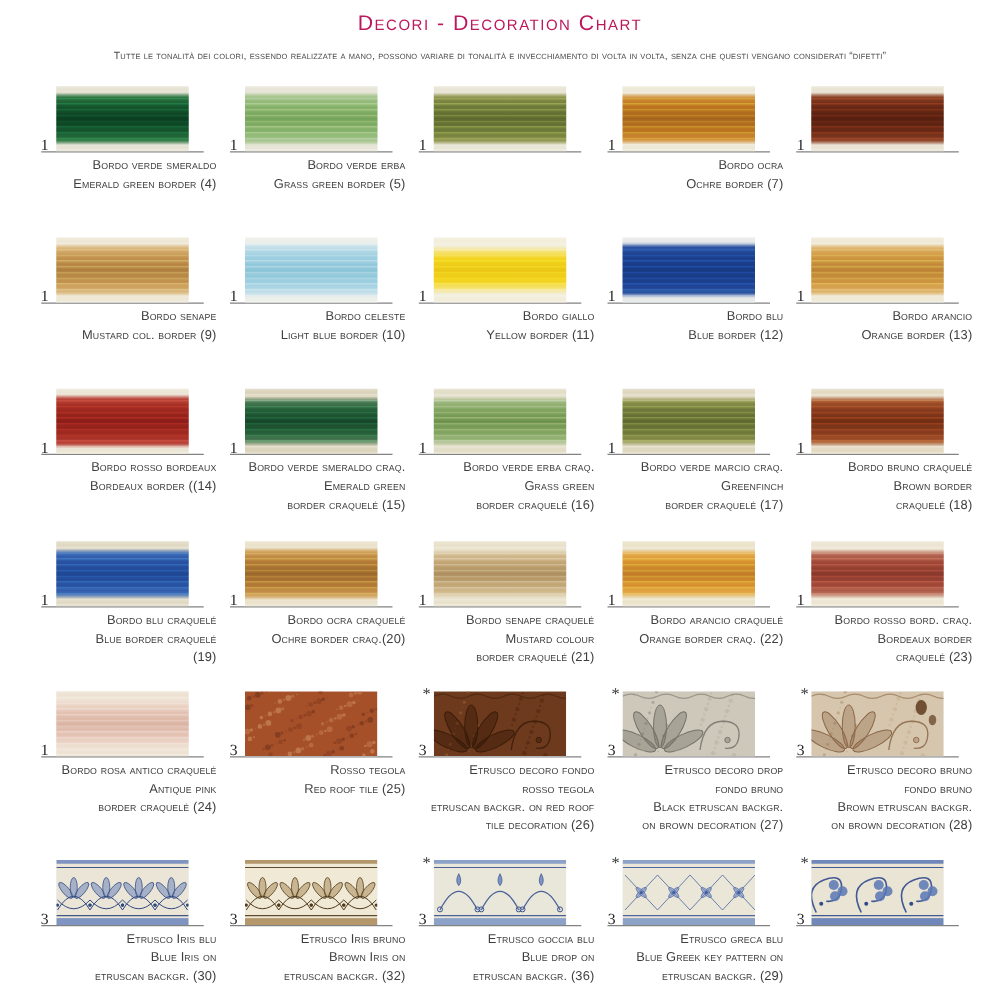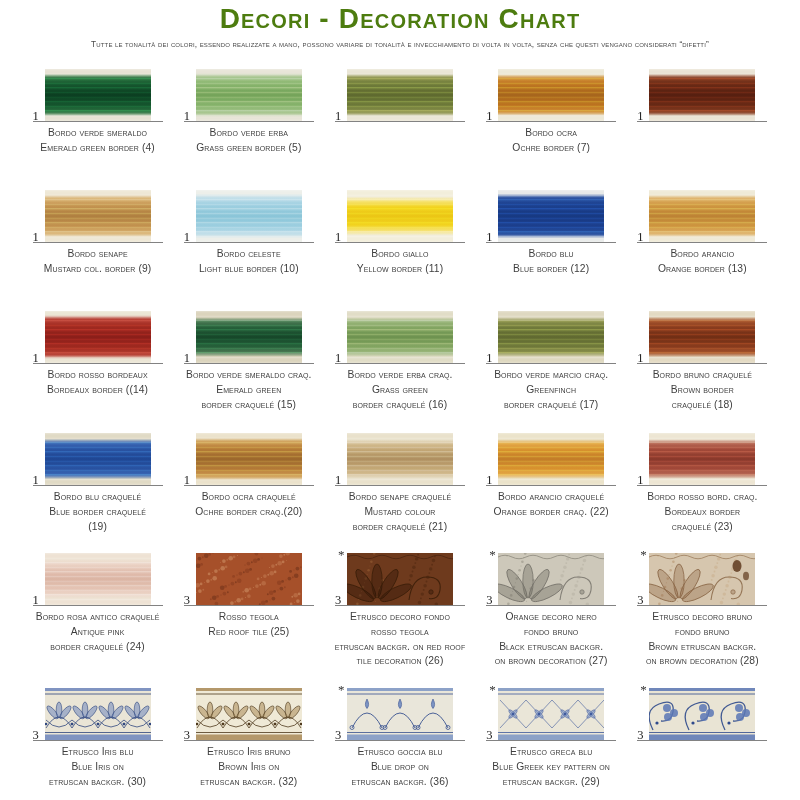--- a/index.html
+++ b/index.html
@@ -4,22 +4,22 @@
 <style>
   html,body{margin:0;padding:0;}
   body{
     width:800px;height:800px;background:#ffffff;
     font-family:"Liberation Sans", sans-serif;
     color:#424242; overflow:hidden;
   }
   .page{width:800px;height:800px;position:relative;}
   .hdr{text-align:center;padding-top:6px;}
   .title{
-    font-variant:small-caps;font-size:28px;letter-spacing:1.2px;
-    color:#4d7c0f;font-weight:700;line-height:26px;
+    font-variant:small-caps;font-size:17px;letter-spacing:1.2px;
+    color:#be185d;font-weight:400;line-height:26px;
   }
   .subtitle{
     margin-top:7px;font-variant:small-caps;font-size:8.3px;
     letter-spacing:0.15px;color:#4a4a4a;white-space:nowrap;line-height:11px;
   }
   .grid{
     width:756px;margin:13px auto 0;
     display:grid;grid-template-columns:repeat(5,151.2px);
     grid-template-rows:121px 121px 122px 120px 135px auto;
   }
@@ -45,21 +45,21 @@
     position:absolute;left:0;bottom:-1px;
     font-family:"Liberation Serif", serif;font-size:12.5px;color:#222;
     line-height:1;
   }
   .asterisk{
     position:absolute;left:3px;top:1px;
     font-family:"Liberation Serif", serif;font-size:13px;color:#333;
     line-height:1;
   }
   .labels{
-    margin-top:4px;text-align:center;
+    margin-top:4px;text-align:right;
     font-variant:small-caps;font-size:10.3px;line-height:14.8px;
     color:#3e3e3e;letter-spacing:0.1px;width:151px;
   }
 </style>
 </head>
 <body>
 
 <div class="page">
   <div class="hdr">
     <div class="title">Decori - Decoration Chart</div>
@@ -562,21 +562,21 @@
               <ellipse cx="30" cy="28" rx="5.2" ry="17" transform="rotate(-32 30 49)" fill="rgba(110,107,97,0.40)" stroke="#75726a" stroke-width="0.8"></ellipse>
               <ellipse cx="30" cy="28" rx="5.2" ry="17" transform="rotate(0 30 49)" fill="rgba(110,107,97,0.40)" stroke="#75726a" stroke-width="0.8"></ellipse>
               <ellipse cx="30" cy="28" rx="5.2" ry="17" transform="rotate(32 30 49)" fill="rgba(110,107,97,0.40)" stroke="#75726a" stroke-width="0.8"></ellipse>
               <ellipse cx="30" cy="28" rx="5.2" ry="17" transform="rotate(64 30 49)" fill="rgba(110,107,97,0.40)" stroke="#75726a" stroke-width="0.8"></ellipse>
               <path d="M62 47 q 3 -23 18 -23 q 15 0 13 13 q -1.5 10 -11 8.5" fill="none" stroke="#75726a" stroke-width="1.1" opacity="0.85"></path>
               <circle cx="84" cy="39" r="2.2" fill="rgba(110,107,97,0.40)" stroke="#75726a" stroke-width="0.7"></circle>
             </svg>
           </div>
     </div>
     <div class="labels">
-          <div>Orange decoro nero</div>
+          <div>Etrusco decoro drop</div>
           <div>fondo bruno</div>
           <div>Black etruscan backgr.</div>
           <div>on brown decoration (27)</div>
         </div>
   </div>
 
   <div class="cell">
     <div class="frame">
       <span class="asterisk">*</span>
       <span class="size-num">3</span>

